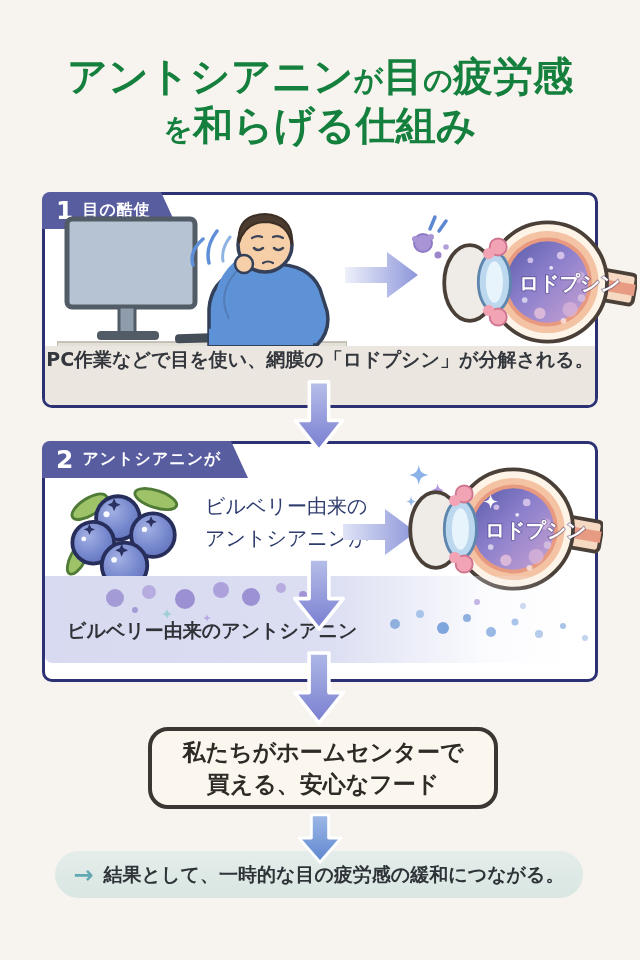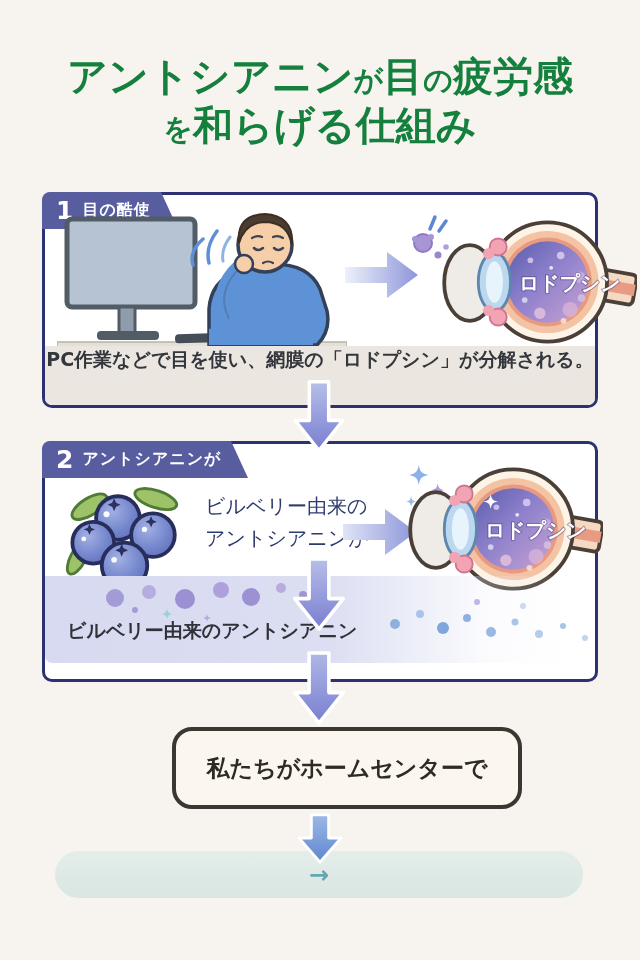--- a/index.html
+++ b/index.html
@@ -31,21 +31,21 @@
   .body-text{position:absolute;left:160px;top:46px;color:#2e3b6e;font-weight:400;font-size:20px;line-height:1.6;}
 
   
   .band{position:absolute;left:0;right:0;bottom:16px;height:87px;border-radius:0 0 7px 7px;
     background:linear-gradient(90deg,#d7daf0 0%,#dcdff2 52%,rgba(238,240,250,0.25) 80%,rgba(247,244,239,0) 96%);}
   .band-text{position:absolute;left:22px;top:40px;color:#2f3237;font-weight:700;font-size:19px;line-height:1.55;}
 
   
   .highlight-box{position:absolute;left:148px;top:727px;width:350px;height:82px;box-sizing:border-box;
     background:#fbf7ef;border:4px solid #3b3631;border-radius:20px;display:flex;flex-direction:column;
-    justify-content:center;align-items:center;color:#2e2a26;font-weight:700;font-size:23px;line-height:1.4;margin-left:24px;}
+    justify-content:center;align-items:center;color:#2e2a26;font-weight:700;font-size:23px;line-height:1.4;}
 
   
   .result-pill{position:absolute;left:55px;top:851px;width:528px;height:47px;border-radius:24px;
     background:linear-gradient(180deg,#e4edea,#d9e6e2);display:flex;align-items:center;justify-content:center;gap:10px;}
   .result-arrow{color:#62a8b2;font-size:24px;font-weight:700;}
   .result-text{color:#2e3338;font-weight:700;font-size:19px;}
 
   
   .abs{position:absolute;}
   .eye-label-text{fill:#ffffff;font-family:"DejaVu Sans",sans-serif;font-weight:700;font-size:21px;
@@ -296,29 +296,31 @@
         <linearGradient id="gd3" x1="0" y1="0" x2="0" y2="1">
       <stop offset="0" stop-color="#aeb8e6"></stop>
           <stop offset="1" stop-color="#7a7ed0"></stop>
         </linearGradient>
       </defs>
     <path d="M19,2 L41,2 L41,46 L57,46 L30,80 L3,46 L19,46 Z" fill="url(#gd3)" stroke="#ffffff" stroke-width="4" stroke-linejoin="round"></path>
   </svg>
 
   <div class="highlight-box">
     <div>私たちがホームセンターで</div>
+    <div>買える、安心なフード</div>
   </div>
 
   <svg class="abs z-top" style="left:296px;top:813px;" width="48" height="52" viewBox="0 0 48 54">
     <defs>
         <linearGradient id="gd4" x1="0" y1="0" x2="0" y2="1">
       <stop offset="0" stop-color="#9db8e6"></stop>
           <stop offset="1" stop-color="#5e86cf"></stop>
         </linearGradient>
       </defs>
     <path d="M15,2 L33,2 L33,26 L46,26 L24,51 L2,26 L15,26 Z" fill="url(#gd4)" stroke="#ffffff" stroke-width="3" stroke-linejoin="round"></path>
   </svg>
 
   <div class="result-pill">
     <span class="result-arrow">→</span>
+    <span class="result-text">結果として、一時的な目の疲労感の緩和につながる。</span>
   </div>
 
 </div>
 
 </body></html>

